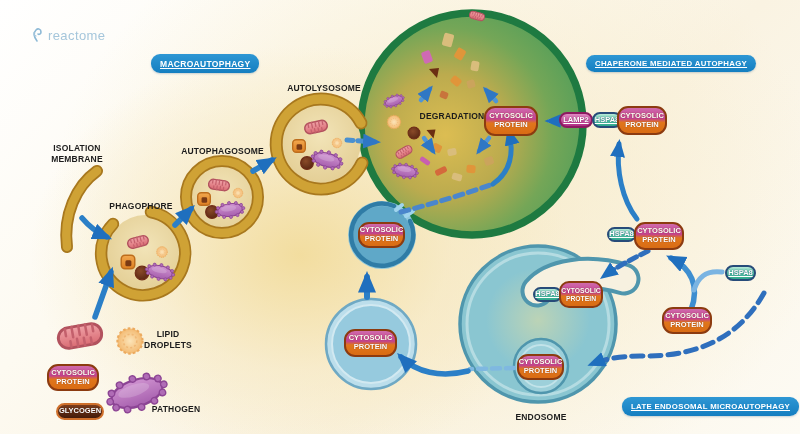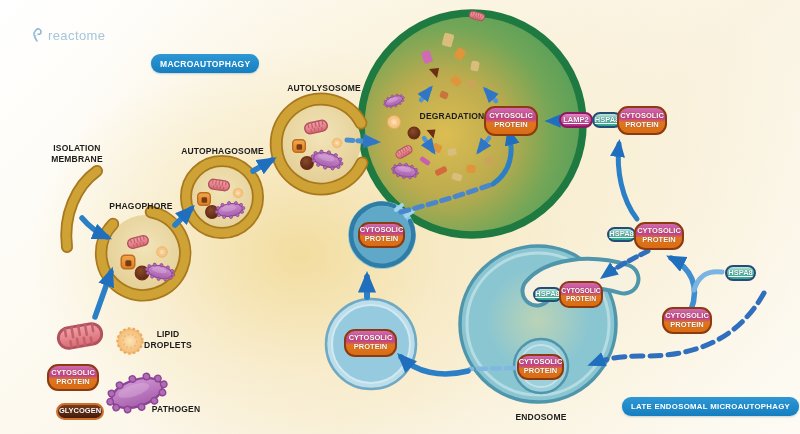--- a/index.html
+++ b/index.html
@@ -12,20 +12,21 @@
       linear-gradient(135deg,#ffffff 0%,#fdfaf1 30%,#faf3e2 62%,#fdfbf4 100%);
   }
   svg.diagram{position:absolute;left:0;top:0;z-index:1;}
   .ov{position:absolute;z-index:2;}
   .logo{left:30px;top:27px;display:flex;align-items:center;gap:3px;color:#a5c6db;font-size:13px;letter-spacing:.4px;text-align:center;}
   .section-label{
     background:linear-gradient(#2e97d4,#147ec0);color:#fff;font-weight:bold;
     border-radius:9px;display:flex;align-items:center;justify-content:center;
     padding:0 9px;white-space:nowrap;font-size:8.5px;letter-spacing:.3px;height:19px;
     box-shadow:0 1px 2px rgba(40,90,140,.25);
+    text-decoration:underline;
   }
   .dlabel{color:#1c1c1c;font-weight:bold;font-size:8.5px;text-align:center;line-height:1.3;letter-spacing:.2px;}
   .pill{
     display:flex;align-items:center;justify-content:center;text-align:center;
     font-weight:bold;color:#fff;line-height:1.15;border-radius:11px;
     box-sizing:border-box;
   }
   .pill.cyt{
     background:linear-gradient(180deg,#d06aac 0%,#c2418f 42%,#e0761c 58%,#d96c14 100%);
     border:2px solid #8c3b10;font-size:7.5px;text-shadow:0 0 1px #7a2c10;
@@ -245,20 +246,21 @@
 
 <div class="ov logo">
   <svg width="15" height="16" viewBox="0 0 15 16">
     <path d="M7,14 C4,10 3,6 6,3 C8,1 11,2 11,5 C11,7 9,8 8,7" fill="none" stroke="#8db9d6" stroke-width="1.6" stroke-linecap="round"></path>
     <path d="M6,9 C4.5,8.5 3.5,7 4,5.5" fill="none" stroke="#a9c9dd" stroke-width="1.2" stroke-linecap="round"></path>
   </svg>
   <span class="logo-text">reactome</span>
 </div>
 
 <div class="ov section-label" style="left:151px;top:54px;">MACROAUTOPHAGY</div>
+<div class="ov section-label" style="left:586px;top:55px;height:17px;font-size:7.8px;">CHAPERONE MEDIATED AUTOPHAGY</div>
 <div class="ov dlabel" style="left:44px;top:143px;width:66px;">ISOLATION MEMBRANE</div>
 
 <div class="ov section-label" style="left:622px;top:397px;font-size:7.8px;">LATE ENDOSOMAL MICROAUTOPHAGY</div>
 <div class="ov dlabel" style="left:107px;top:201px;width:68px;">PHAGOPHORE</div>
 <div class="ov dlabel" style="left:180px;top:146px;width:85px;">AUTOPHAGOSOME</div>
 <div class="ov dlabel" style="left:285px;top:83px;width:78px;">AUTOLYSOSOME</div>
 <div class="ov dlabel" style="left:414px;top:111px;width:76px;">DEGRADATION</div>
 <div class="ov dlabel" style="left:142px;top:329px;width:52px;">LIPID DROPLETS</div>
 <div class="ov dlabel" style="left:150px;top:404px;width:52px;">PATHOGEN</div>
 <div class="ov dlabel" style="left:512px;top:404px;width:58px;margin-top:8px;">ENDOSOME</div>

